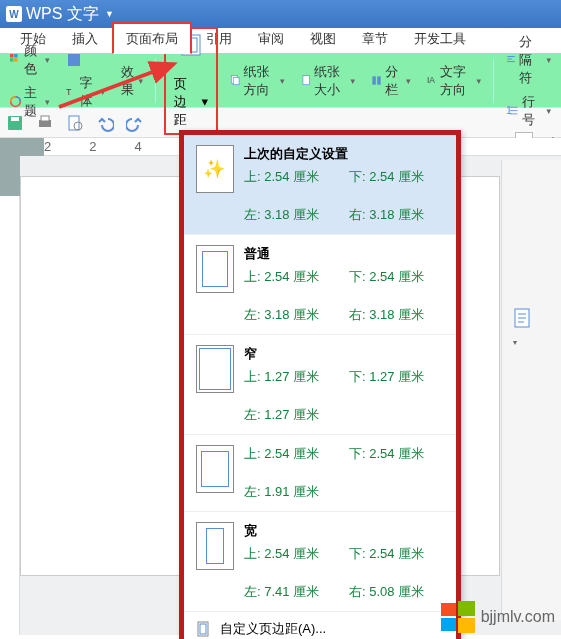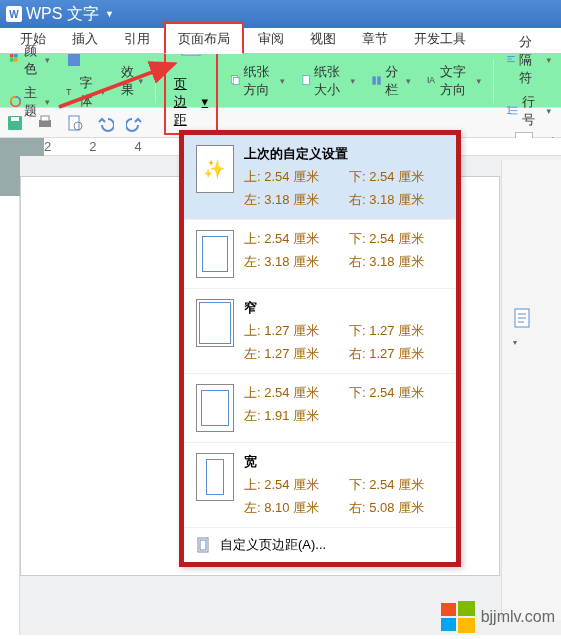--- a/index.html
+++ b/index.html
@@ -9,21 +9,21 @@
 .titlebar .app{font-size:16px;}
 .titlebar .dd{margin-left:6px;font-size:9px;}
 .tabs{height:26px;background:#fff;border-bottom:1px solid #c8c8c8;display:flex;align-items:flex-end;padding-left:8px;gap:2px;}
 .tab{padding:6px 12px 5px;color:#333;cursor:pointer;}
 .tab.active{border:2px solid #e53935;background:#fff;position:relative;top:1px;border-bottom:1px solid #fff;}
 .ribbon{height:54px;background:#86efac;border-bottom:1px solid #dcdcdc;display:flex;align-items:center;padding:4px 6px;gap:8px;}
 .rgroup{display:flex;flex-direction:column;gap:2px;}
 .rbtn{display:flex;align-items:center;gap:3px;padding:2px 4px;color:#333;}
 .rbtn .dd{font-size:9px;color:#666;}
 .ico{width:16px;height:16px;display:inline-flex;align-items:center;justify-content:flex-start;}
-.margins-btn{border:2px solid #e53935;padding:4px 8px;display:flex;flex-direction:column;align-items:center;gap:18px;text-decoration:underline;}
+.margins-btn{border:2px solid #e53935;padding:4px 8px;display:flex;flex-direction:column;align-items:center;gap:18px;}
 .margins-btn .ico{width:24px;height:24px;}
 .qat{height:30px;background:#f8f8f8;border-bottom:1px solid #dcdcdc;display:flex;align-items:center;padding:0 6px;gap:12px;}
 .qat .ico{width:18px;height:18px;}
 .ruler{height:18px;background:#fff;border-bottom:1px solid #dcdcdc;display:flex;align-items:center;font-size:10px;color:#666;padding-left:44px;gap:38px;position:relative;}
 .ruler .dark{position:absolute;left:0;width:44px;height:18px;background:#9aa;}
 .content{display:flex;height:479px;}
 .vrul{width:20px;background:#fff;border-right:1px solid #dcdcdc;position:relative;}
 .vrul .dark{position:absolute;top:0;width:20px;height:40px;background:#9aa;}
 .page{flex:1;background:#eef0f2;position:relative;}
 .sheet{position:absolute;left:0;top:20px;width:480px;height:400px;background:#fff;border:1px solid #ccc;}
@@ -31,21 +31,21 @@
 .dd-item{display:flex;padding:10px 12px;border-bottom:1px solid #eee;gap:10px;}
 .dd-item.sel{background:#d7e6f7;}
 .dd-thumb{width:38px;height:48px;border:1px solid #888;background:#fff;flex-shrink:0;position:relative;}
 .dd-thumb.nrm::before{content:"";position:absolute;inset:5px;border:1px solid #5a8dd6;}
 .dd-thumb.nar::before{content:"";position:absolute;inset:2px;border:1px solid #5a8dd6;}
 .dd-thumb.mod::before{content:"";position:absolute;inset:5px 4px;border:1px solid #5a8dd6;}
 .dd-thumb.wid::before{content:"";position:absolute;inset:5px 9px;border:1px solid #5a8dd6;}
 .dd-thumb.wand::after{content:"✨";position:absolute;left:6px;top:12px;font-size:18px;}
 .dd-info{flex:1;}
 .dd-title{font-weight:bold;margin-bottom:5px;}
-.dd-vals{display:grid;grid-template-columns:1fr 1fr;gap:5px 10px;font-size:12px;color:#a16207;}
+.dd-vals{display:grid;grid-template-columns:1fr 1fr;gap:20px 10px;font-size:12px;color:#15803d;}
 .dd-custom{padding:8px 12px;display:flex;align-items:center;gap:8px;}
 .tabx{position:absolute;right:28px;top:132px;width:18px;height:18px;border:1px solid #bbb;display:flex;align-items:center;justify-content:center;font-size:11px;color:#666;background:#fff;}
 .plus{position:absolute;right:3px;top:132px;font-size:18px;color:#888;}
 .arrow-red{position:absolute;left:54px;top:52px;width:140px;height:70px;pointer-events:none;z-index:20;}
 .watermark{position:absolute;right:6px;bottom:6px;display:flex;align-items:center;gap:4px;z-index:30;}
 .wm-logo{width:36px;height:32px;}
 .wm-txt{display:flex;flex-direction:column;line-height:1.1;}
 .wm-txt .a{color:#0a6bd1;font-weight:bold;font-size:15px;}
 .wm-txt .b{color:#666;font-size:16px;}
 .right-strip{position:absolute;right:0;top:160px;width:60px;height:460px;background:#f5f5f5;border-left:1px solid #dcdcdc;}
@@ -58,22 +58,22 @@
 
 <div class="titlebar">
   <span class="logo">W</span>
   <span class="app">WPS 文字</span>
   <span class="dd">▼</span>
 </div>
 
 <div class="tabs">
   <div class="tab">开始</div>
   <div class="tab">插入</div>
+  <div class="tab active">页面布局</div>
   <div class="tab">引用</div>
-  <div class="tab active">页面布局</div>
   <div class="tab">审阅</div>
   <div class="tab">视图</div>
   <div class="tab">章节</div>
   <div class="tab">开发工具</div>
 </div>
 
 <div class="ribbon">
   <div class="rgroup">
     <div class="rbtn">
       <span class="ico">
@@ -280,58 +280,58 @@
         <span>上: 2.54 厘米</span>
         <span>下: 2.54 厘米</span>
         <span>左: 3.18 厘米</span>
         <span>右: 3.18 厘米</span>
       </div>
     </div>
   </div>
   <div class="dd-item">
     <div class="dd-thumb nrm"></div>
     <div class="dd-info">
+      <div class="dd-title">普通</div>
       <div class="dd-vals">
         <span>上: 2.54 厘米</span>
         <span>下: 2.54 厘米</span>
         <span>左: 3.18 厘米</span>
         <span>右: 3.18 厘米</span>
       </div>
     </div>
   </div>
   <div class="dd-item">
     <div class="dd-thumb nar"></div>
     <div class="dd-info">
       <div class="dd-title">窄</div>
       <div class="dd-vals">
         <span>上: 1.27 厘米</span>
         <span>下: 1.27 厘米</span>
         <span>左: 1.27 厘米</span>
-        <span>右: 1.27 厘米</span>
       </div>
     </div>
   </div>
   <div class="dd-item">
     <div class="dd-thumb mod"></div>
     <div class="dd-info">
       <div class="dd-vals">
         <span>上: 2.54 厘米</span>
         <span>下: 2.54 厘米</span>
         <span>左: 1.91 厘米</span>
       </div>
     </div>
   </div>
   <div class="dd-item">
     <div class="dd-thumb wid"></div>
     <div class="dd-info">
       <div class="dd-title">宽</div>
       <div class="dd-vals">
         <span>上: 2.54 厘米</span>
         <span>下: 2.54 厘米</span>
-        <span>左: 8.10 厘米</span>
+        <span>左: 7.41 厘米</span>
         <span>右: 5.08 厘米</span>
       </div>
     </div>
   </div>
   <div class="dd-custom">
     <span class="ico">
         <svg viewBox="0 0 16 16">
           <rect x="2" y="1" width="10" height="14" fill="#fff" stroke="#888"></rect>
           <rect x="4" y="3" width="6" height="10" fill="none" stroke="#5a8dd6"></rect>
         </svg>

